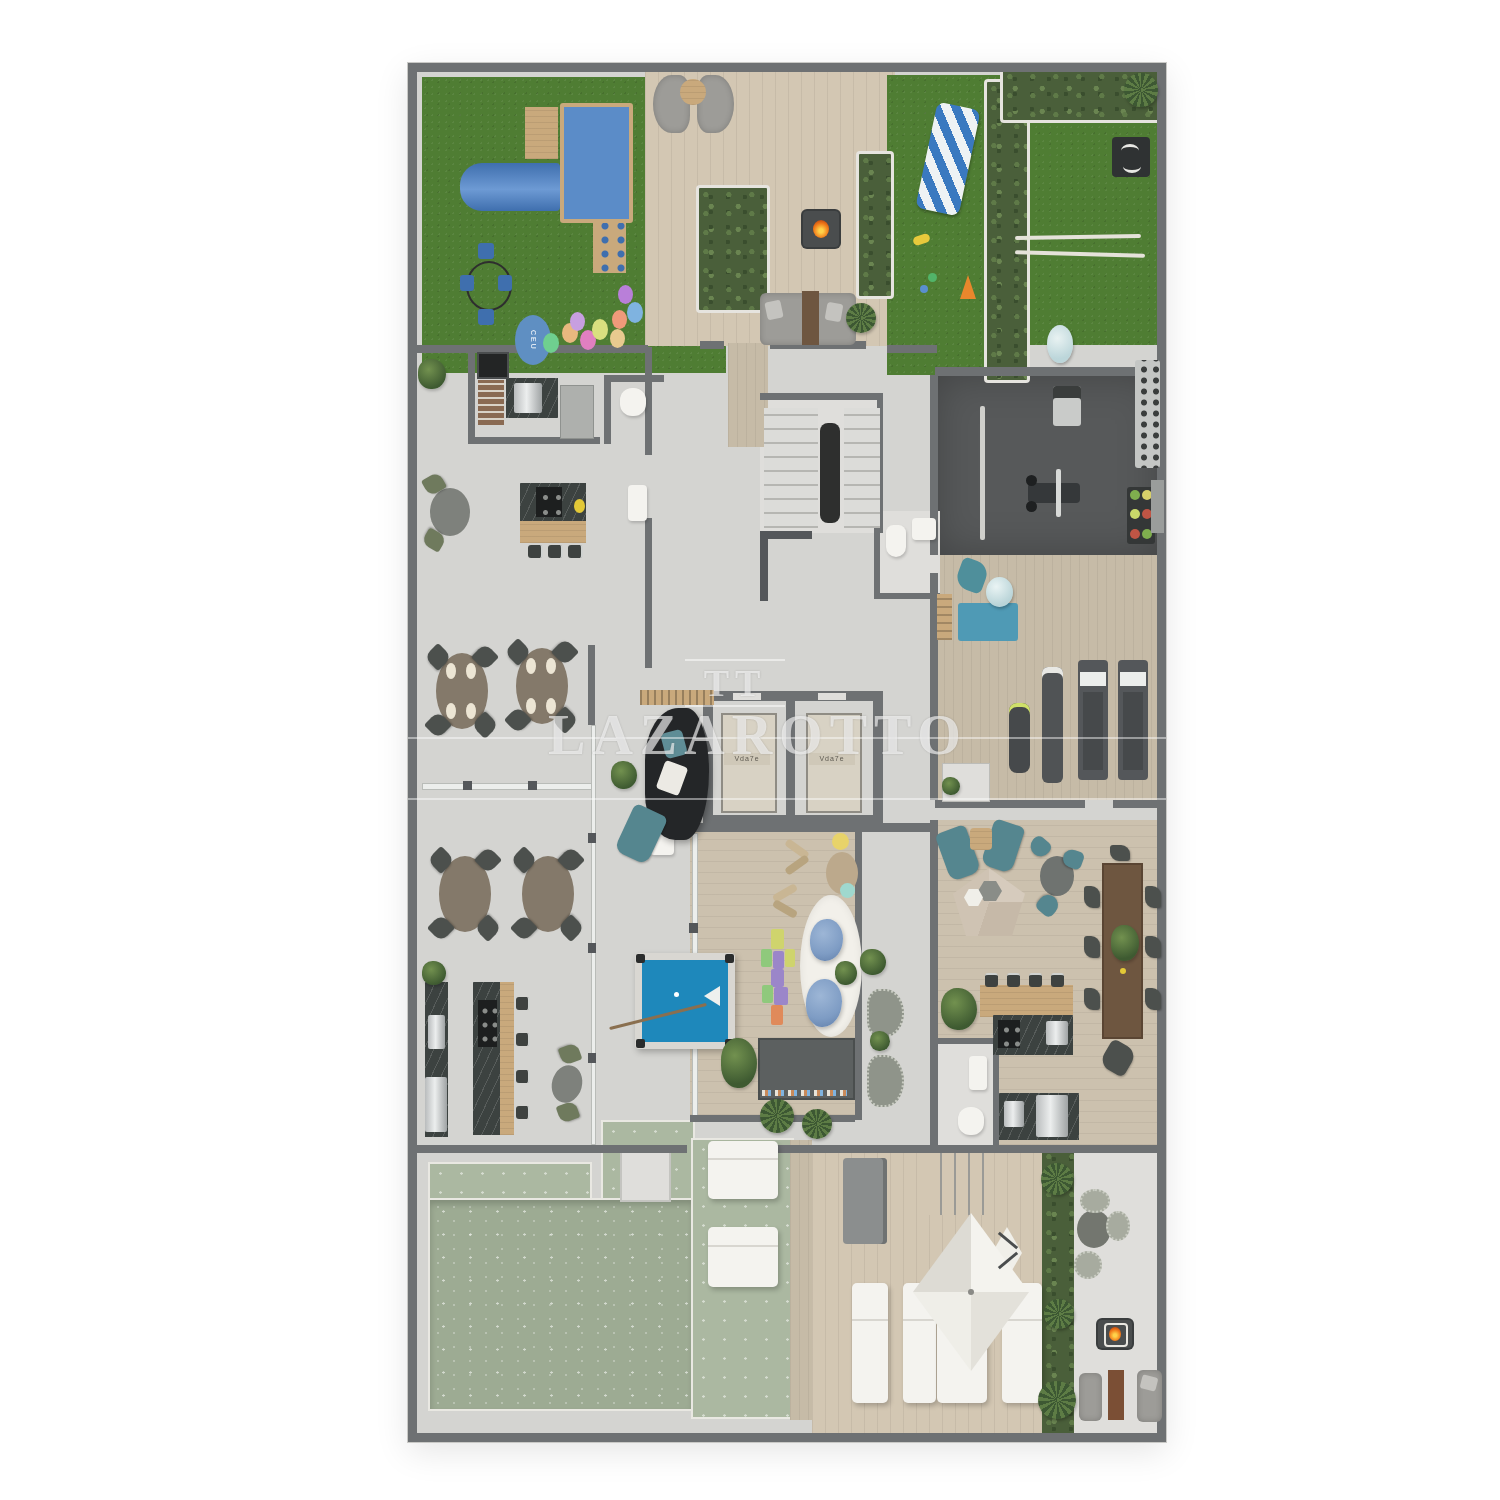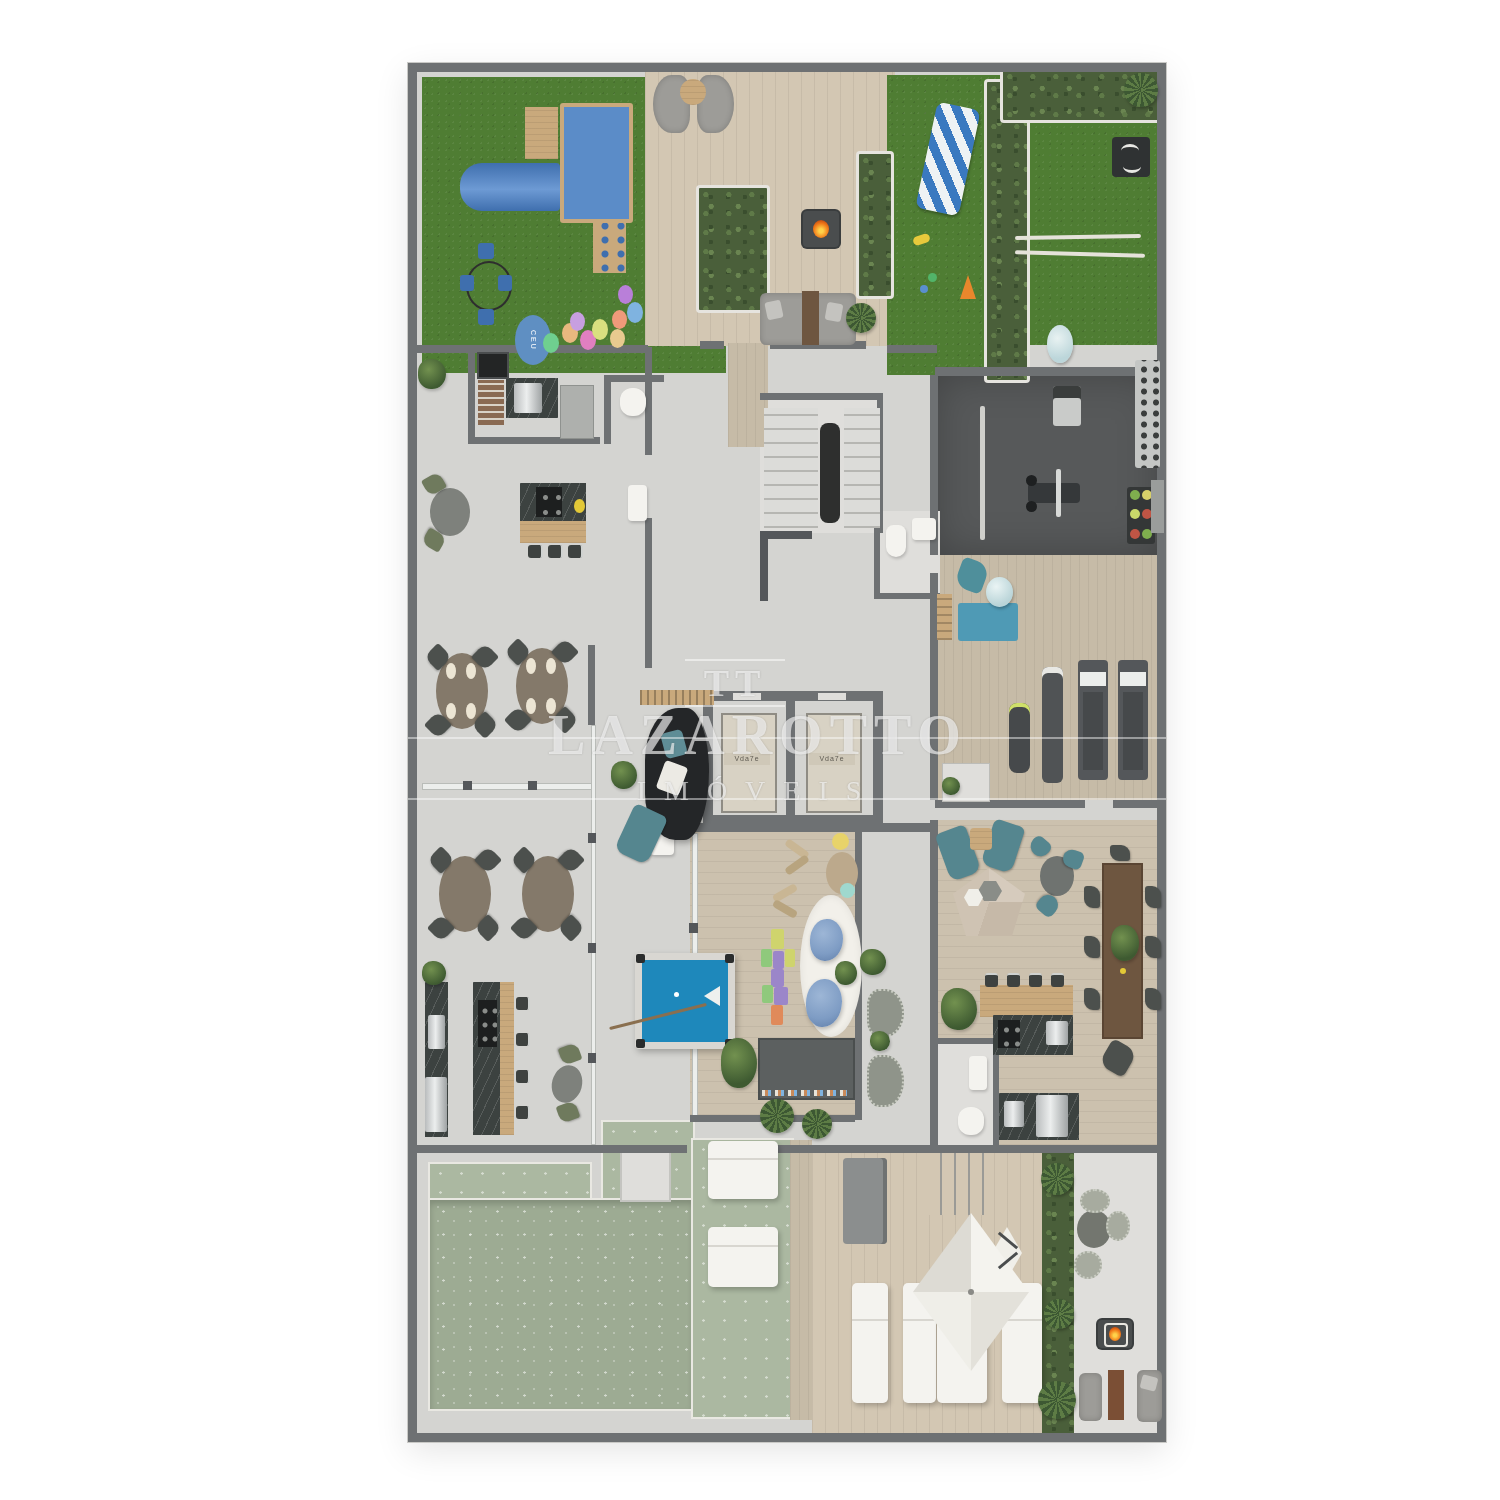--- a/index.html
+++ b/index.html
@@ -445,16 +445,15 @@
   </div>
   <div class="abs sofa" style="left:671px;top:1310px;width:23px;height:48px;"></div>
   <div class="abs sofa" style="left:729px;top:1307px;width:25px;height:52px;"></div>
   <div class="abs" style="left:700px;top:1307px;width:16px;height:50px;background:#7b4f35;z-index:5;"></div>
   <div class="abs pillow" style="left:733px;top:1313px;width:16px;height:14px;transform:rotate(14deg);"></div>
 
   <div class="wm-line" style="left:0;top:674px;width:758px;"></div>
   <div class="wm-line" style="left:0;top:735px;width:758px;"></div>
   <div class="wm" style="left:277px;top:596px;width:100px;font-size:38px;font-weight:bold;letter-spacing:6px;border-top:2px solid rgba(255,255,255,.5);border-bottom:2px solid rgba(255,255,255,.5);">TT</div>
   <div class="wm" style="left:130px;top:640px;width:440px;font-size:56px;font-weight:bold;letter-spacing:7px;">LAZAROTTO</div>
-  <div class="wm" style="left:180px;top:712px;width:340px;font-size:28px;letter-spacing:18px;">IMÓVEIS</div>
 
  </div>
 </div>
 
 </body></html>

